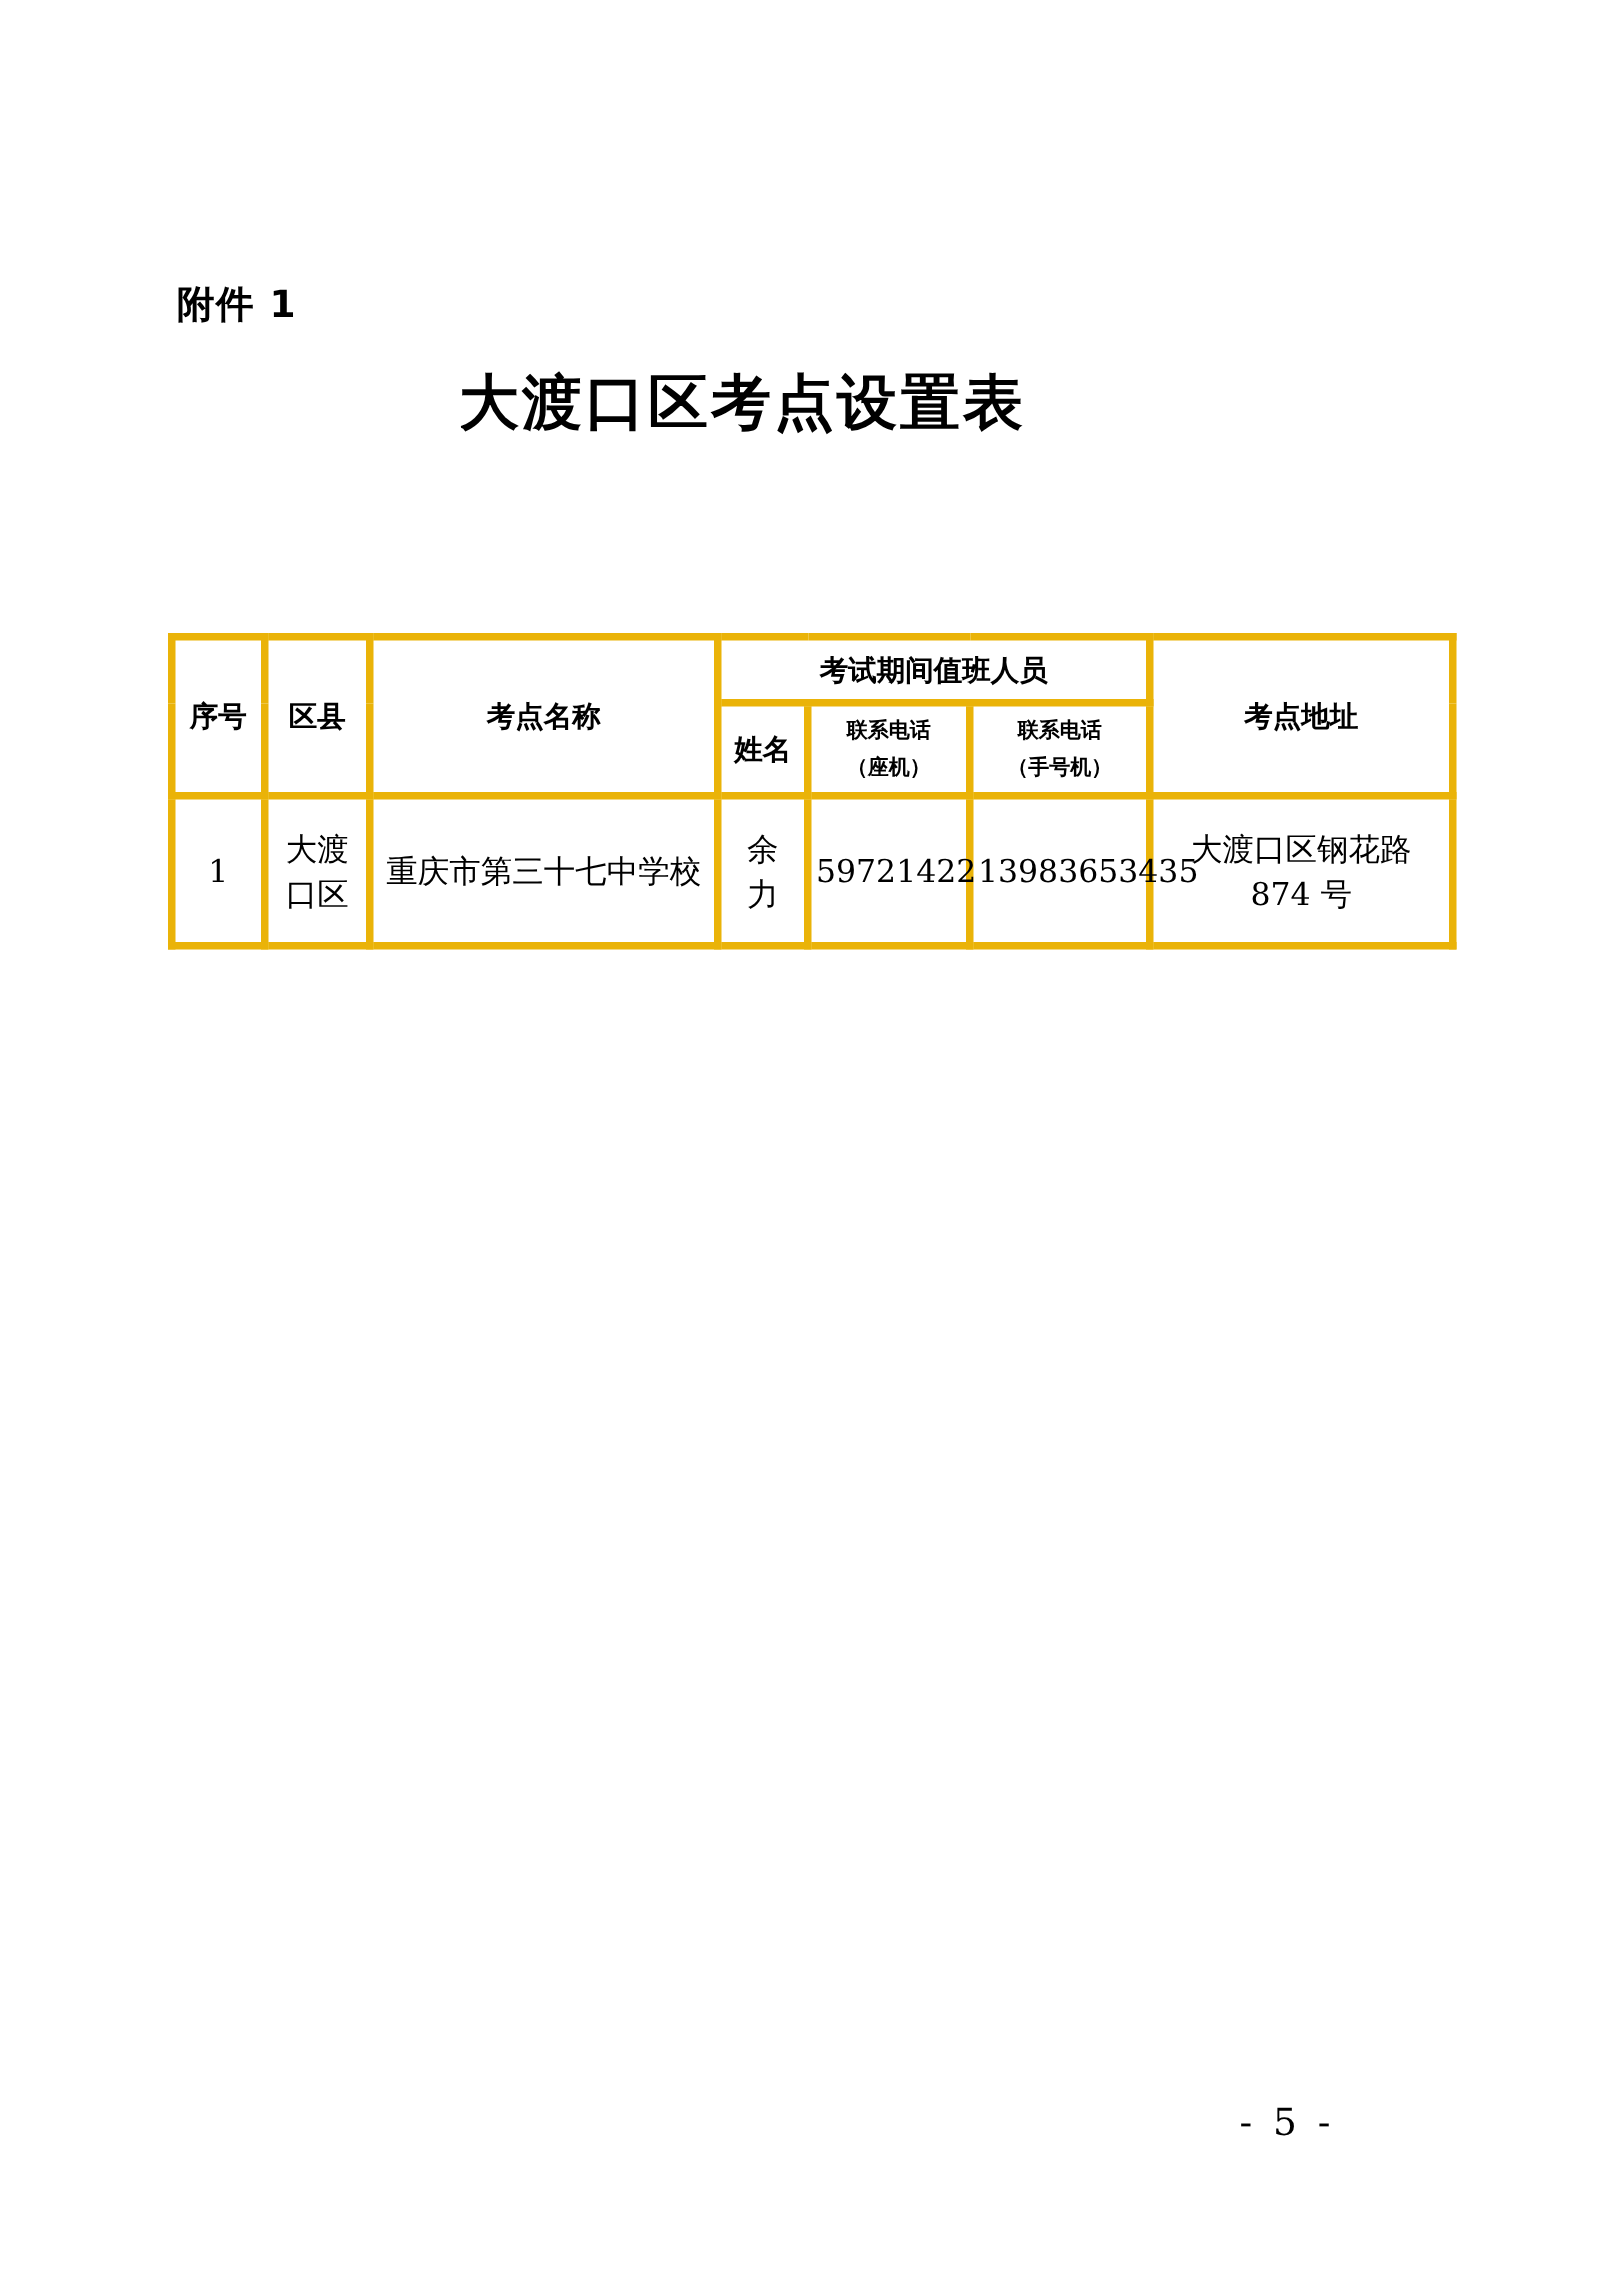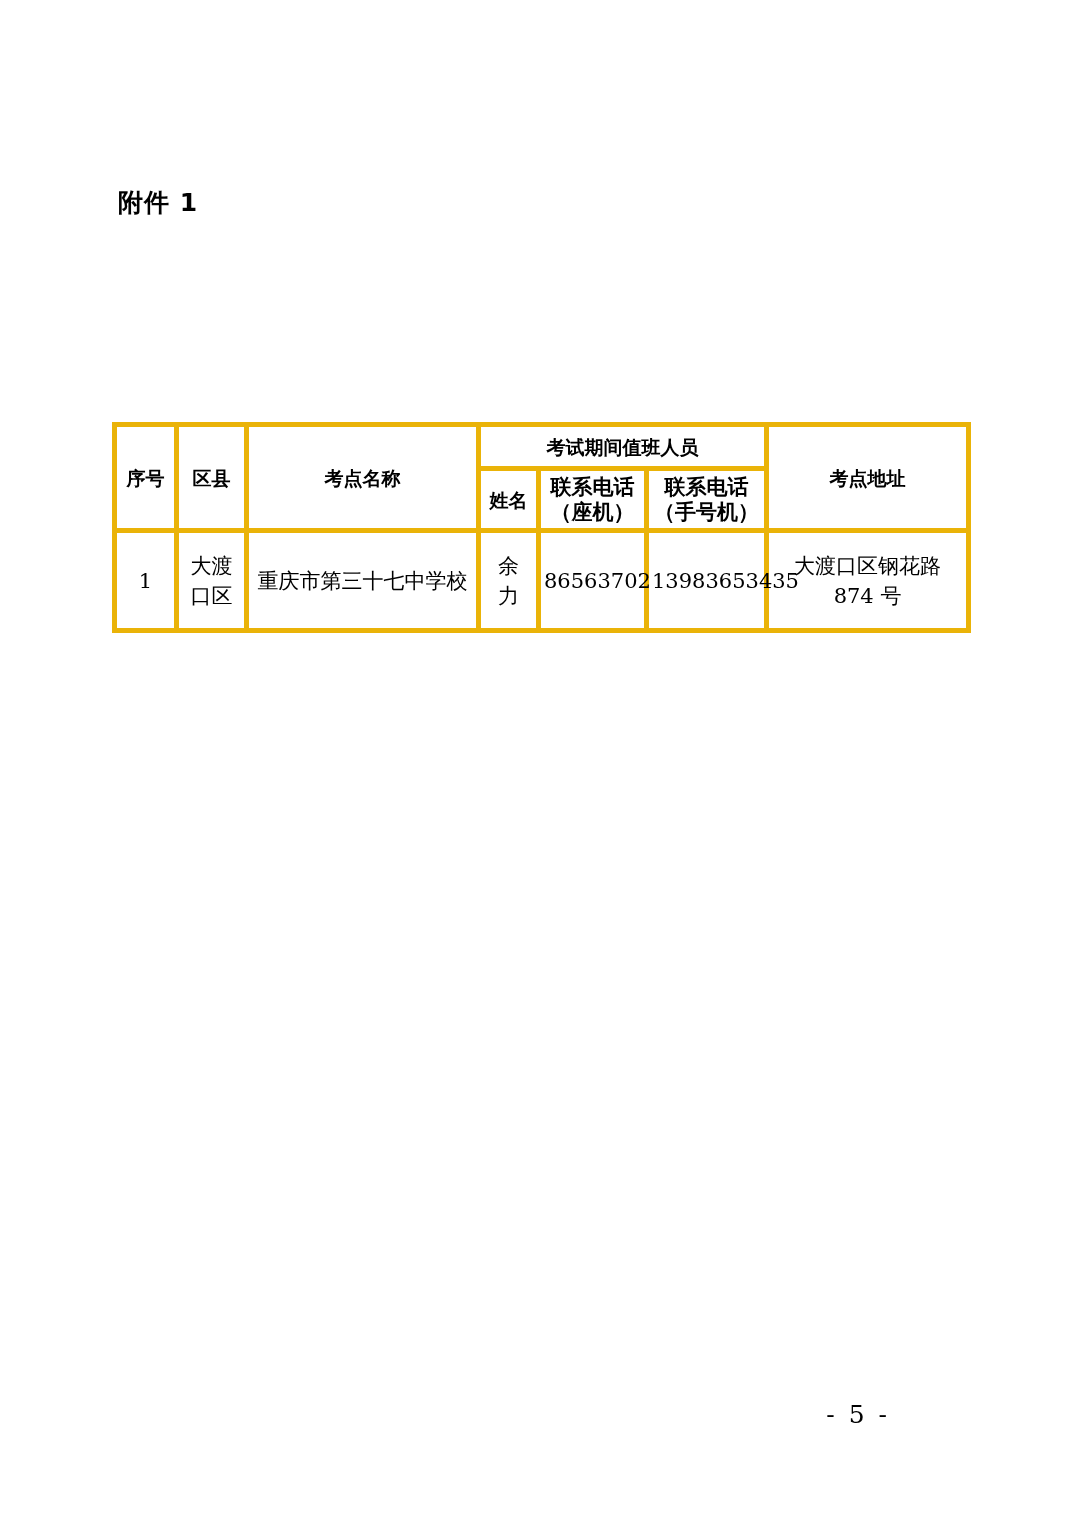--- a/index.html
+++ b/index.html
@@ -76,21 +76,21 @@
     height: 44px;
   }
   .th-sub {
     height: 62px;
   }
   .th-tall {
     height: 106px;
   }
   .sub-line2 {
     display: block;
-    font-size: 21px;
+    font-size: 14px;
     line-height: 25px;
   }
 
   table.exam-table td {
     font-family: "DejaVu Serif", "Liberation Serif", serif;
     font-size: 21px;
     line-height: 30px;
     height: 100px;
   }
   td.cell-index {
@@ -128,20 +128,21 @@
   }
 </style>
 </head>
 <body>
 
 <div class="page">
 
   <div class="attachment-label">附件 1</div>
 
   <div class="doc-title">
+    <div class="line">大渡口区考点设置表</div>
   </div>
 
   <table class="exam-table">
     <colgroup>
       <col style="width:62px">
       <col style="width:70px">
       <col style="width:232px">
       <col style="width:60px">
       <col style="width:108px">
       <col style="width:120px">
@@ -166,21 +167,21 @@
           <span class="sub-line2">（手号机）</span>
         </th>
       </tr>
     </thead>
     <tbody>
       <tr>
         <td class="cell-index">1</td>
         <td class="cell-district">大渡口区</td>
         <td class="cell-school">重庆市第三十七中学校</td>
         <td class="cell-name">余　力</td>
-        <td class="cell-phone">86563702</td>
+        <td class="cell-phone">59721422</td>
         <td class="cell-mobile">13983653435</td>
         <td class="cell-address">大渡口区钢花路 874 号</td>
       </tr>
     </tbody>
   </table>
 
   <div class="page-number">- 5 -</div>
 
 </div>
 

